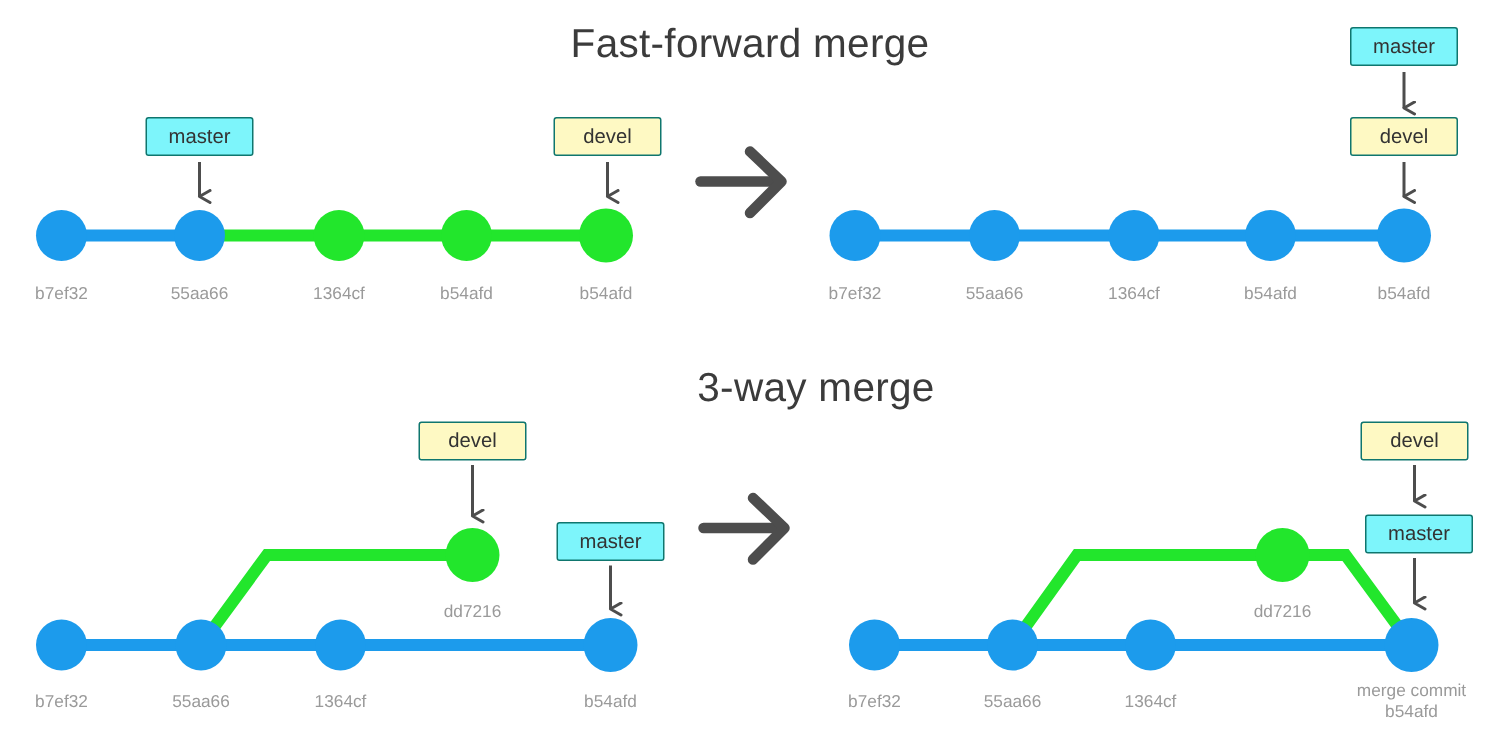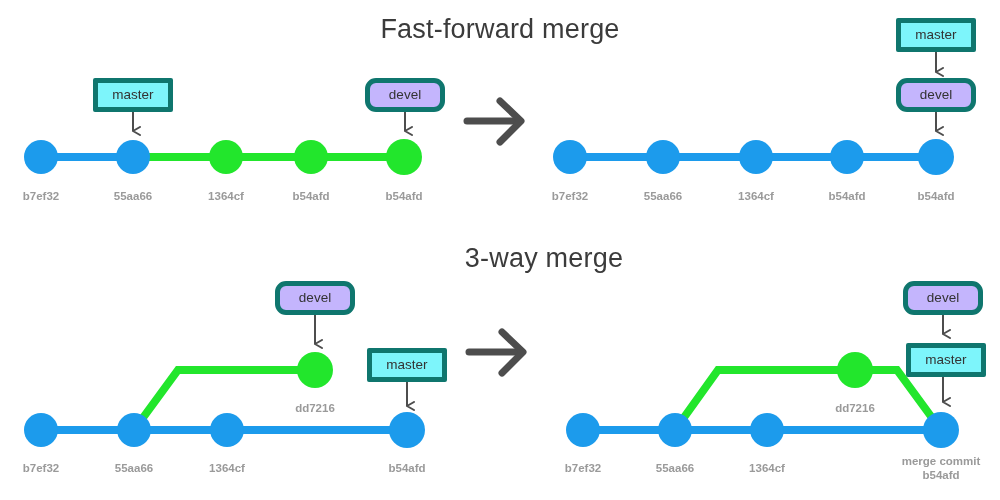--- a/index.html
+++ b/index.html
@@ -52,39 +52,38 @@
   .node.green { background: #22e62c; }
 
   .hash-label {
     position: absolute;
     transform: translateX(-50%);
     font-size: 11.5px;
     color: #9a9a9a;
     text-align: center;
     white-space: nowrap;
     line-height: 14px;
-    font-weight: bold;
   }
 
   .branch-box {
     position: absolute;
     transform: translateX(-50%);
-    border: 5px solid #0f766e;
+    border: 1px solid #0f766e;
     border-radius: 2px;
     font-size: 13.5px;
     color: #333333;
     text-align: center;
     line-height: 24px;
     height: 24px;
     box-sizing: content-box;
     padding: 0 8px;
     min-width: 54px;
   }
   .branch-box.master { background: #7df5fb; }
-  .branch-box.devel  { background: #c4b5fd; border-radius: 11px; }
+  .branch-box.devel  { background: #fef9c3; }
 </style>
 </head>
 <body>
 
 <div id="stage">
 
   <div class="section-title" id="title-ff">Fast-forward merge</div>
 
   <div class="section-title" id="title-3way">3-way merge</div>
 

